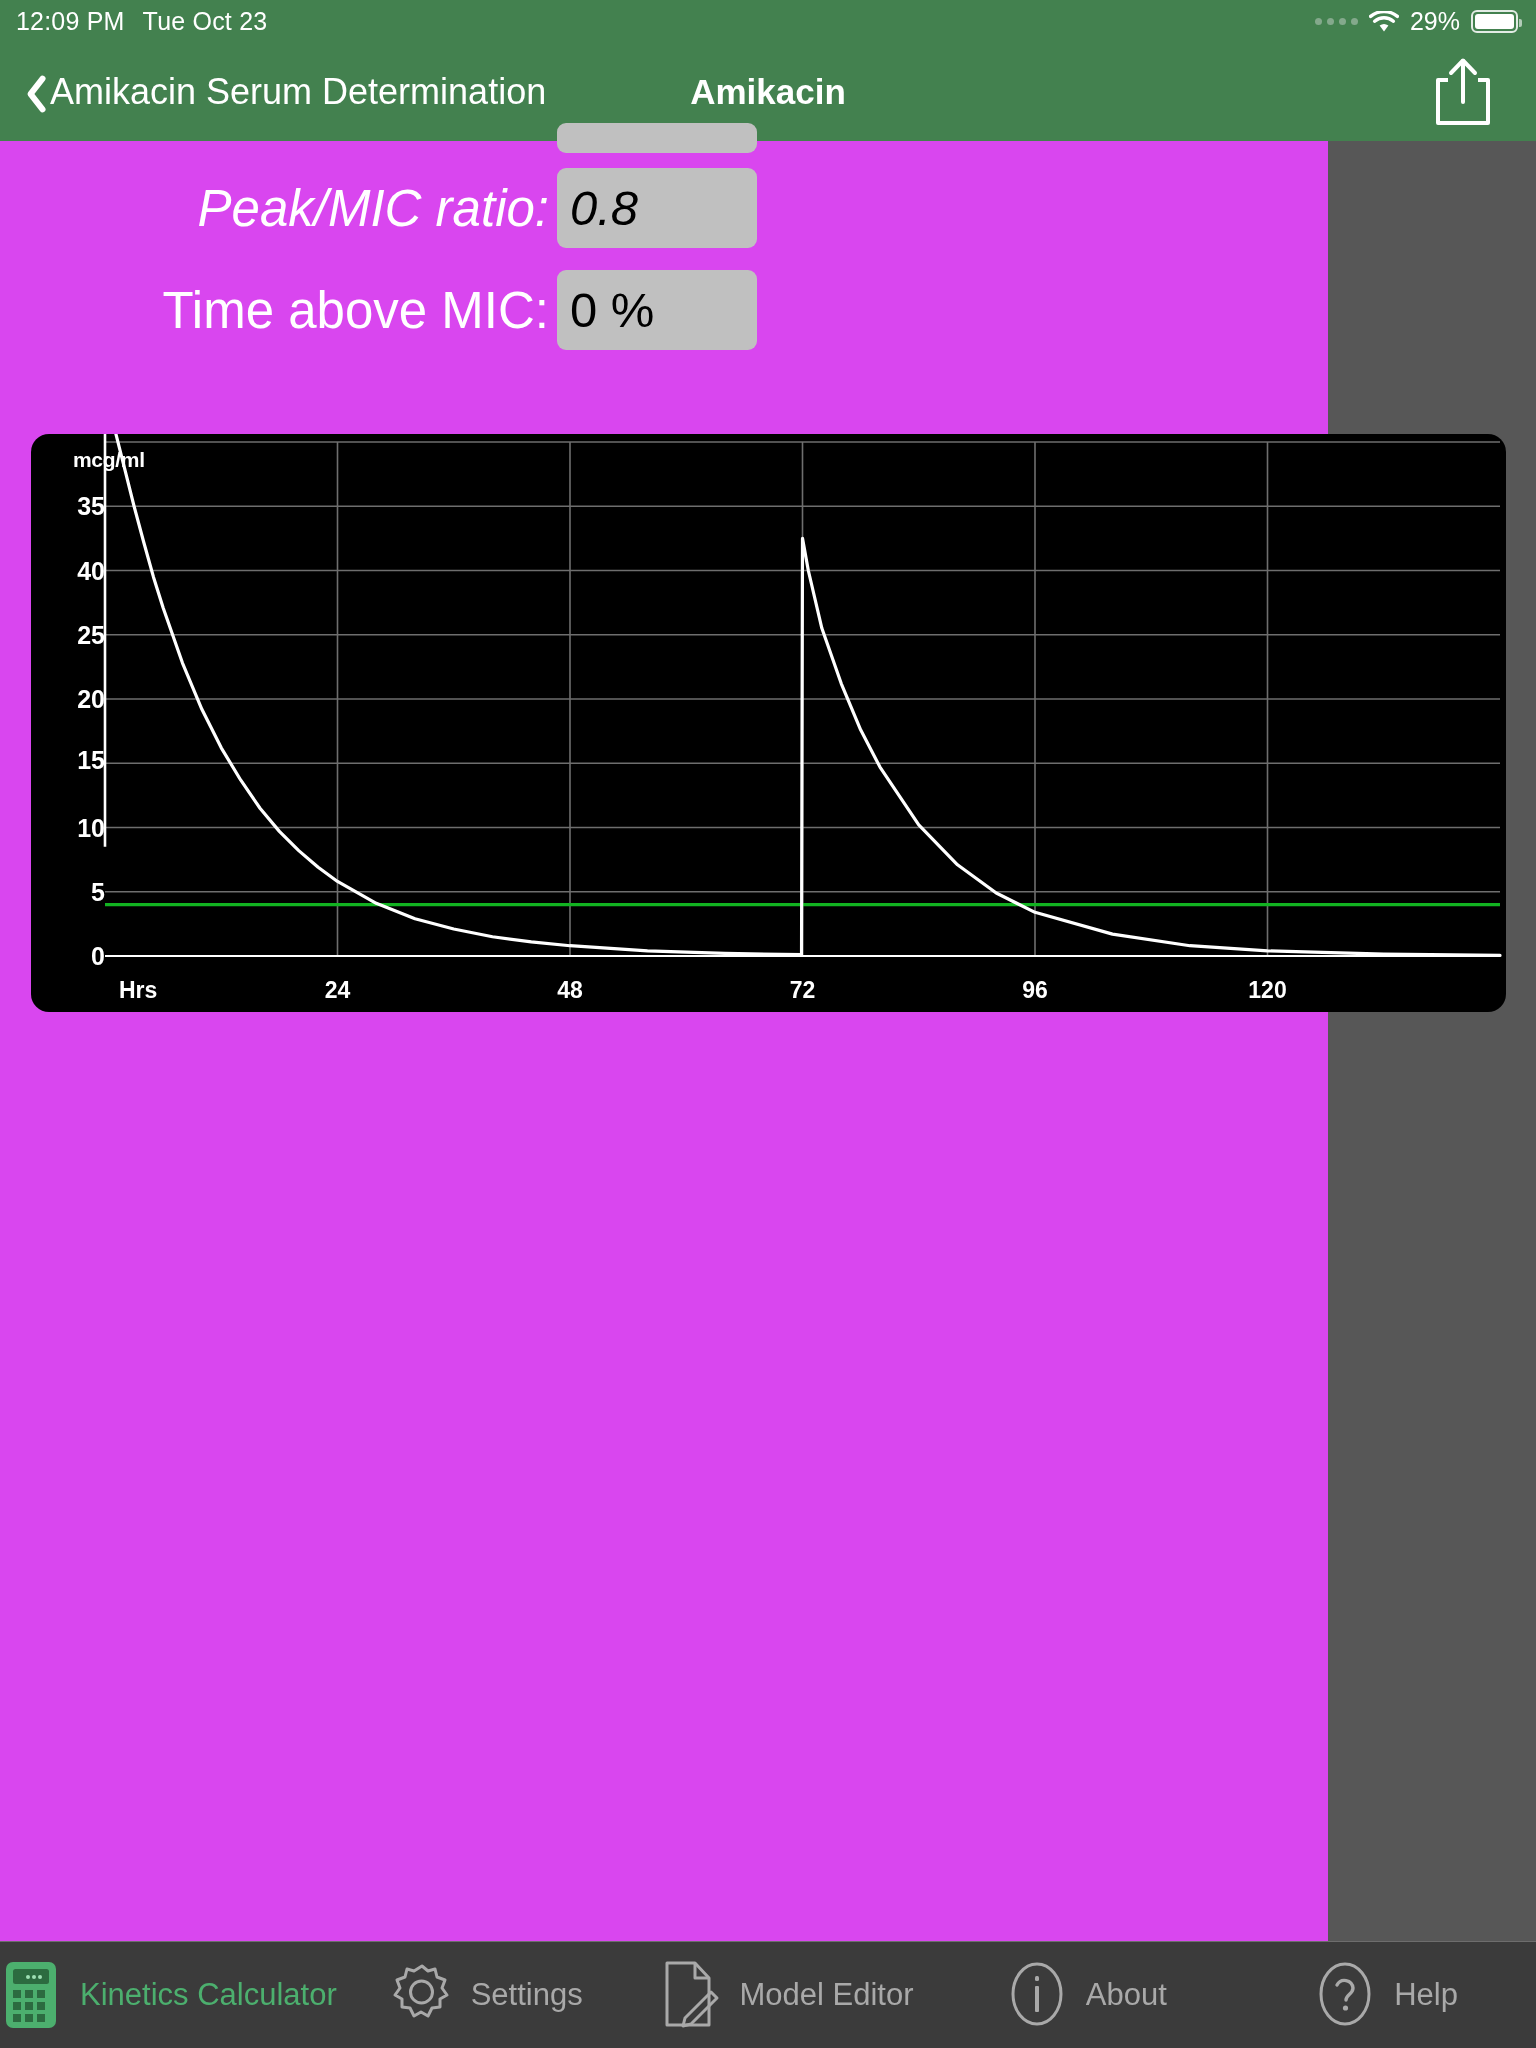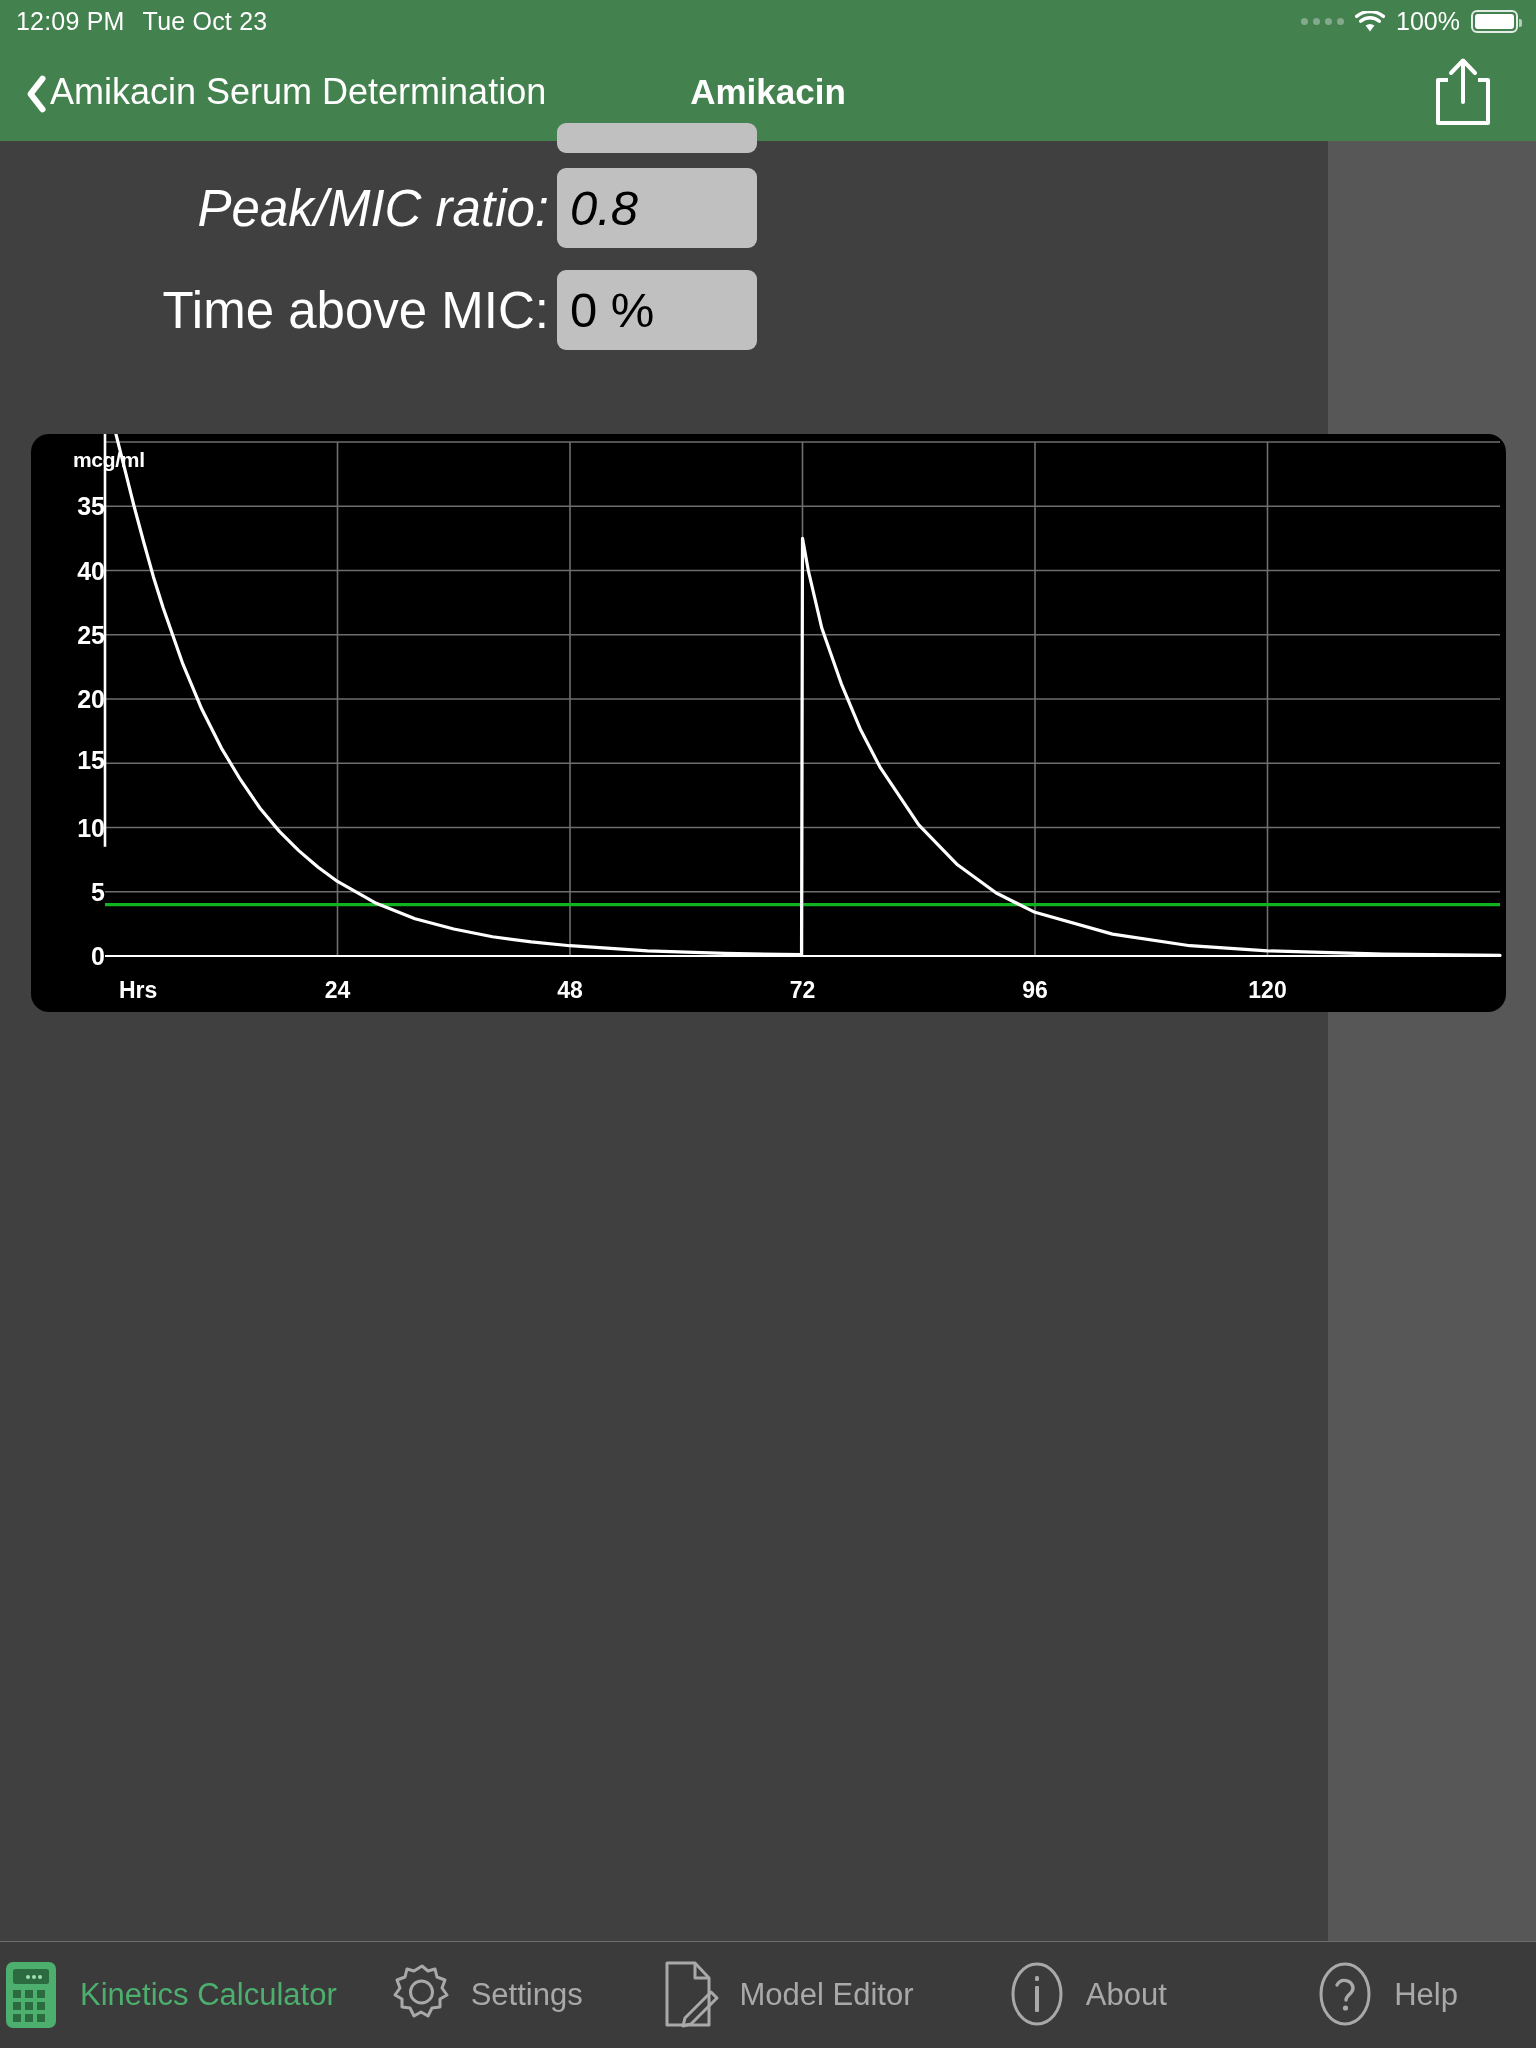--- a/index.html
+++ b/index.html
@@ -7,21 +7,21 @@
     width: 1536px;
     height: 2048px;
     background: #575757;
     font-family: "Liberation Sans", sans-serif;
     overflow: hidden;
   }
   #app {
     position: relative;
     width: 1328px;
     height: 2048px;
-    background: #404040;
+    background: #d946ef;
   }
 
   
   .statusbar {
     position: absolute; top: 0; left: 0;
     width: 1536px; height: 42px;
     background: #43814f;
     display: flex; align-items: center;
     color: #ffffff;
   }
@@ -178,21 +178,21 @@
           <i></i>
           <i></i>
       </span>
       <span class="wifi">
         <svg width="30" height="22" viewBox="0 0 30 22">
           <path d="M15 20.5 L10.6 14.6 A7.6 7.6 0 0 1 19.4 14.6 Z" fill="#fff"></path>
           <path d="M5.6 10.2 A14.5 14.5 0 0 1 24.4 10.2" stroke="#fff" stroke-width="3.4" fill="none" stroke-linecap="round"></path>
           <path d="M1.6 5.4 A21 21 0 0 1 28.4 5.4" stroke="#fff" stroke-width="3.4" fill="none" stroke-linecap="round"></path>
         </svg>
       </span>
-      <span>100%</span>
+      <span>29%</span>
       <span class="batt">
           <i></i>
         </span>
     </div>
   </div>
 
   <div class="navbar">
     <div class="nav-back">
       <span class="chev"></span>
       <span class="nav-back-label">Amikacin Serum Determination</span>

